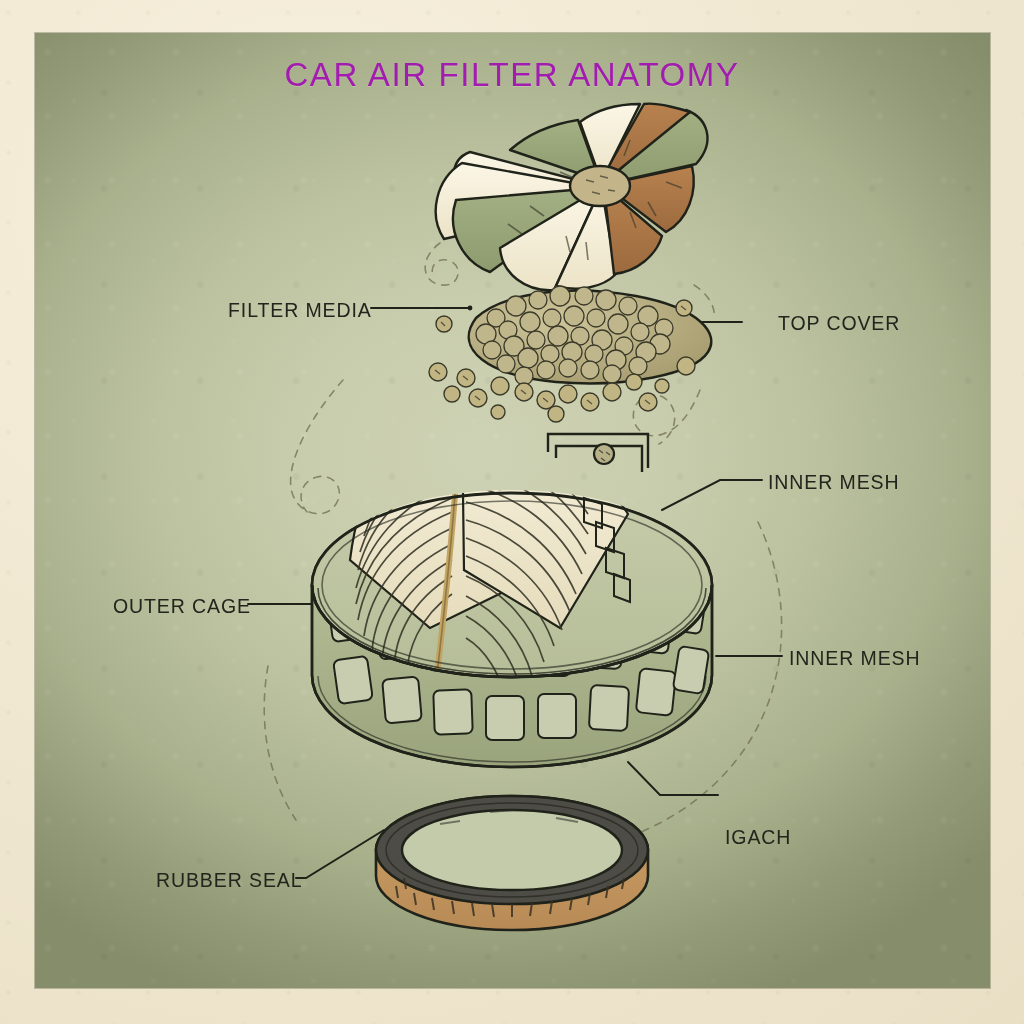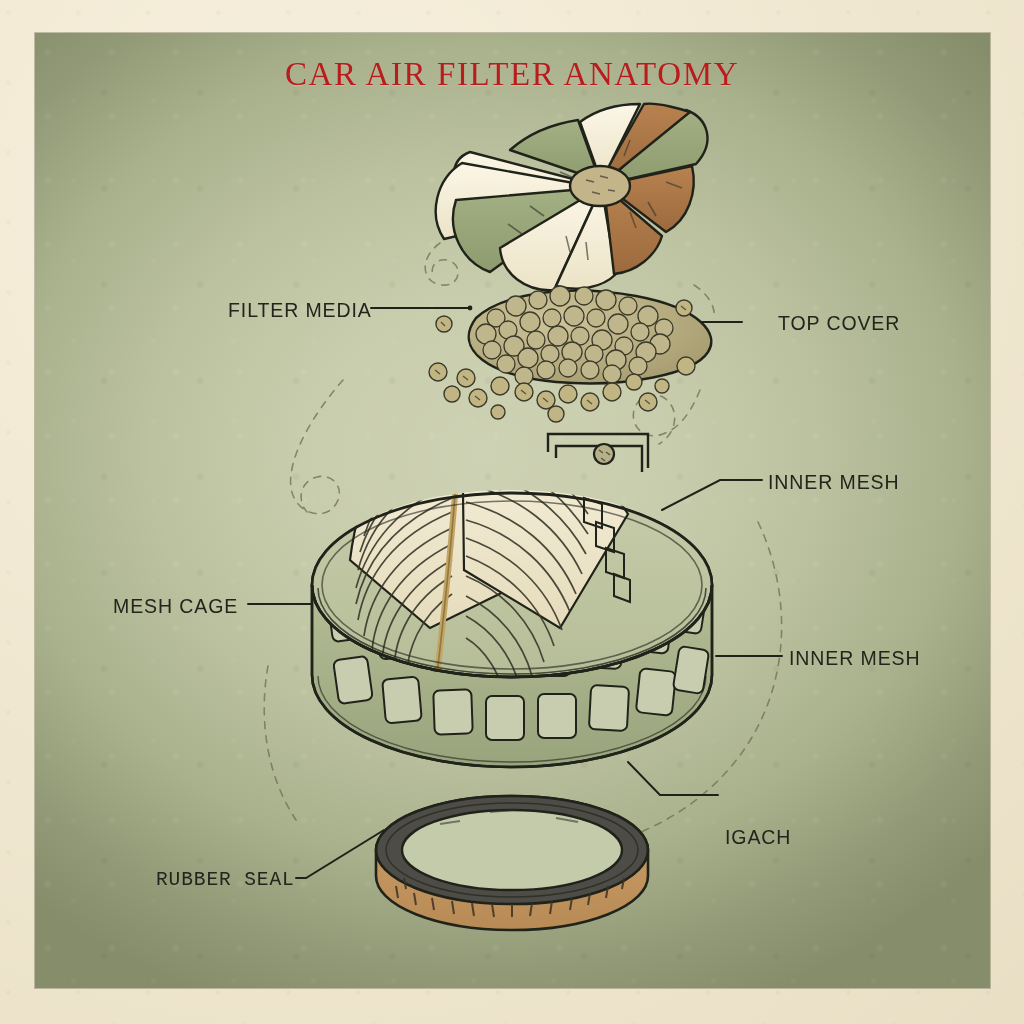--- a/index.html
+++ b/index.html
@@ -41,40 +41,40 @@
       radial-gradient(circle at 20% 30%, rgba(255,255,255,.05) 0 3px, transparent 4px),
       radial-gradient(circle at 72% 62%, rgba(60,65,45,.05) 0 3px, transparent 4px),
       radial-gradient(circle at 48% 85%, rgba(255,255,255,.04) 0 2px, transparent 3px);
     background-size:64px 64px,96px 96px,80px 80px;
   }
 
   
   .title{
     position:absolute;left:0;right:0;top:56px;
     text-align:center;
-    font-family:Liberation Serif, serif;
+    font-family:Liberation Sans, sans-serif;
     font-size:33px;letter-spacing:1.6px;
-    color:#b91c1c;
+    color:#a21caf;
     text-shadow:0 1px 0 rgba(255,255,255,.18);
   }
 
   
   .label{
     position:absolute;
     font-family:"Liberation Sans", sans-serif;
     font-size:19.5px;letter-spacing:.9px;
     color:#22251c;white-space:nowrap;
   }
   .lbl-filter-media{left:228px;top:299px;text-align:center;}
   .lbl-top-cover{left:750px;top:312px;margin-left:28px;}
   .lbl-inner-mesh-1{left:768px;top:471px;}
   .lbl-inner-mesh-2{left:789px;top:647px;}
   .lbl-igach{left:725px;top:826px;}
   .lbl-outer-cage{left:113px;top:595px;}
-  .lbl-rubber-seal{left:156px;top:869px;font-family:Liberation Mono, monospace;}
+  .lbl-rubber-seal{left:156px;top:869px;}
 
   svg{position:absolute;left:0;top:0;width:1024px;height:1024px;}
   .art{pointer-events:none;}
 </style>
 </head>
 <body>
 
 <div id="stage">
 
   <div class="paper-frame">
@@ -392,16 +392,16 @@
     </g>
   </svg>
 
   <div class="title">CAR AIR FILTER ANATOMY</div>
 
   <div class="label lbl-filter-media">FILTER MEDIA</div>
   <div class="label lbl-top-cover">TOP COVER</div>
   <div class="label lbl-inner-mesh-1">INNER MESH</div>
   <div class="label lbl-inner-mesh-2">INNER MESH</div>
   <div class="label lbl-igach">IGACH</div>
-  <div class="label lbl-outer-cage">MESH CAGE</div>
+  <div class="label lbl-outer-cage">OUTER CAGE</div>
   <div class="label lbl-rubber-seal">RUBBER SEAL</div>
 
 </div>
 
 </body></html>

